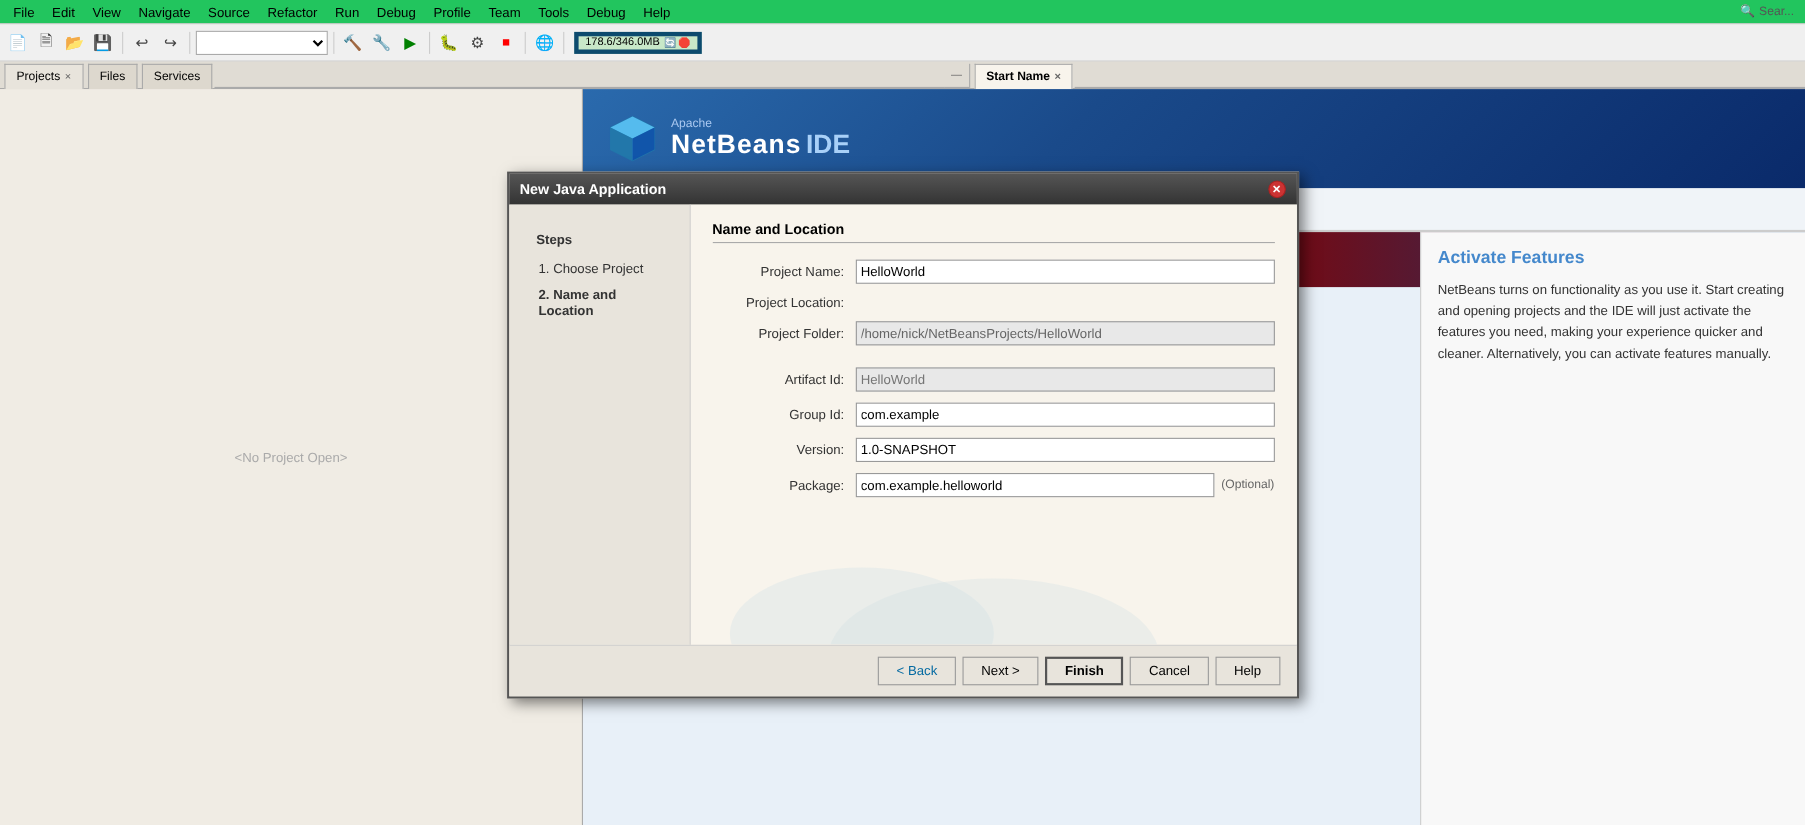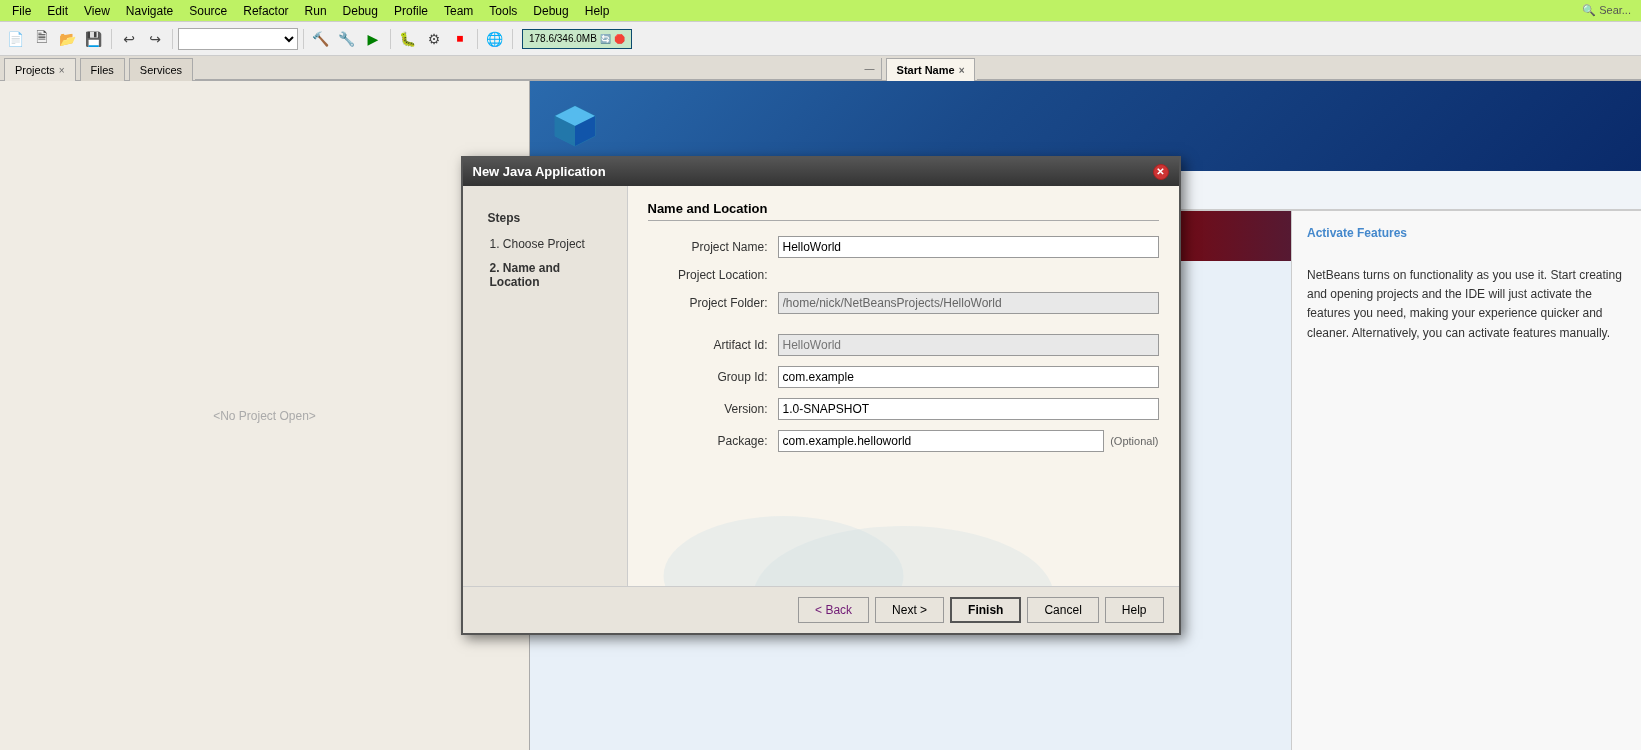--- a/index.html
+++ b/index.html
@@ -1,27 +1,27 @@
 <!DOCTYPE html>
 <html><head>
   <meta charset="utf-8">
   <style>
     * { box-sizing: border-box; margin: 0; padding: 0; }
     body { font-family: 'Segoe UI', Arial, sans-serif; font-size: 12px; background: #d4d0c8; overflow: hidden; width: 1641px; height: 750px; }
 
     
-    .menubar { background: #bef264; border-bottom: 1px solid #ccc; display: flex; align-items: center; height: 22px; padding: 0 4px; }
+    .menubar { background: #22c55e; border-bottom: 1px solid #ccc; display: flex; align-items: center; height: 22px; padding: 0 4px; }
     .menubar-item { padding: 2px 8px; cursor: pointer; font-size: 12px; color: #000; }
 
     
     .toolbar { background: #f0f0f0; border-bottom: 1px solid #ccc; display: flex; align-items: center; height: 34px; padding: 0 4px; gap: 2px; }
     .toolbar-btn { width: 24px; height: 24px; background: none; border: 1px solid transparent; cursor: pointer; display: flex; align-items: center; justify-content: center; font-size: 14px; color: #444; }
     .toolbar-separator { width: 1px; height: 20px; background: #ccc; margin: 0 3px; }
     .toolbar-dropdown { height: 22px; width: 120px; border: 1px solid #aaa; font-size: 11px; background: #fff; }
-    .memory-indicator { background: #c8e8c8; border: 1px solid #0c4a6e; height: 20px; padding: 0 6px; font-size: 10px; display: flex; align-items: center; cursor: pointer; margin-left: 4px; text-align: center; }
+    .memory-indicator { background: #c8e8c8; border: 4px solid #0c4a6e; height: 20px; padding: 0 6px; font-size: 10px; display: flex; align-items: center; cursor: pointer; margin-left: 4px; text-align: center; }
     .panel-tab { padding: 2px 12px; font-size: 11px; cursor: pointer; border: 1px solid #aaa; border-bottom: none; background: #ddd8ce; margin-right: 2px; display: flex; align-items: center; gap: 4px; }
     .panel-tab.active { background: #f0ece4; font-weight: bold; }
     .panel-tab-close { font-size: 10px; color: #666; cursor: pointer; }
 
     
     .main-layout { display: flex; height: calc(750px - 22px - 34px - 25px); }
 
     
     .left-panel { width: 530px; background: #f0ece4; border-right: 1px solid #aaa; display: flex; flex-direction: column; }
     .left-panel-content { flex: 1; display: flex; align-items: center; justify-content: center; color: #aaa; font-size: 12px; }
@@ -45,21 +45,21 @@
     .nb-nav-tab { padding: 10px 30px; font-size: 13px; cursor: pointer; border-right: 1px solid #ccc; color: #555; }
     .nb-nav-tab.active { background: #fff; font-weight: bold; color: #000; border-top: 2px solid #3366aa; }
 
     
     .nb-content { flex: 1; position: relative; overflow: hidden; }
     .nb-my-netbeans { background: linear-gradient(to right, #cc0000 0%, #880000 50%, #004488 100%); height: 50px; display: flex; align-items: center; padding: 0 20px; }
     .nb-my-netbeans-title { color: #fff; font-size: 22px; font-weight: bold; font-style: italic; }
 
     
     .activate-features { position: absolute; right: 0; top: 0; width: 350px; background: #f8f8f8; border-left: 1px solid #ccc; height: 100%; padding: 15px; overflow-y: auto; }
-    .activate-title { color: #4488cc; font-size: 12px; font-weight: bold; margin-bottom: 26px; }
+    .activate-title { color: #4488cc; font-size: 16px; font-weight: bold; margin-bottom: 10px; }
     .activate-text { color: #333; font-size: 12px; line-height: 1.6; }
 
     
     .dialog-overlay { position: fixed; top: 0; left: 0; width: 100%; height: 100%; display: flex; align-items: center; justify-content: center; z-index: 1000; margin-top: 20px; }
     .dialog { background: #f0ece4; border: 2px solid #555; width: 720px; box-shadow: 4px 4px 12px rgba(0,0,0,0.5); }
     .dialog-titlebar { background: linear-gradient(to bottom, #555 0%, #333 100%); color: #fff; padding: 6px 10px; display: flex; justify-content: space-between; align-items: center; font-size: 13px; font-weight: bold; }
     .dialog-close-btn { width: 16px; height: 16px; background: #cc3333; border: 1px solid #aa2222; border-radius: 50%; cursor: pointer; display: flex; align-items: center; justify-content: center; color: white; font-size: 10px; }
     .dialog-body { display: flex; min-height: 400px; }
     .dialog-steps { width: 165px; background: #e8e4dc; border-right: 1px solid #ccc; padding: 25px; }
     .dialog-steps-title { font-weight: bold; font-size: 12px; margin-bottom: 10px; color: #333; }
@@ -165,20 +165,29 @@
     <div class="start-page">
 
       <div class="nb-header">
 
         <svg class="nb-cube" viewBox="0 0 50 50">
           <polygon points="25,5 45,15 45,35 25,45 5,35 5,15" fill="#3399cc" stroke="#2277aa" stroke-width="1"></polygon>
           <polygon points="25,5 45,15 25,25 5,15" fill="#55bbee"></polygon>
           <polygon points="5,15 25,25 25,45 5,35" fill="#2277aa"></polygon>
           <polygon points="45,15 25,25 25,45 45,35" fill="#1155aa"></polygon>
         </svg>
+        <div class="nb-logo-area" style="margin-left:10px;">
+          <div>
+            <div class="nb-apache">Apache</div>
+            <div style="display:flex; align-items:baseline; gap:4px;">
+              <span class="nb-brand">NetBeans</span>
+              <span class="nb-ide">IDE</span>
+            </div>
+          </div>
+        </div>
       </div>
 
       <div class="nb-nav">
         <div class="nb-nav-tab">Learn &amp; Discover</div>
         <div class="nb-nav-tab active">My NetBeans</div>
         <div class="nb-nav-tab">What's New</div>
         <div class="nb-nav-tab">Show On Start...</div>
       </div>
 
       <div class="nb-content">
@@ -261,20 +270,20 @@
         <div style="position:absolute; bottom:0; left:0; right:0; height:90px; overflow:hidden; pointer-events:none; opacity:0.3;">
           <svg viewBox="0 0 400 90" width="100%" height="90">
             <ellipse cx="80" cy="80" rx="120" ry="60" fill="#88bbdd" opacity="0.4"></ellipse>
             <ellipse cx="200" cy="100" rx="150" ry="70" fill="#66aacc" opacity="0.3"></ellipse>
           </svg>
         </div>
       </div>
     </div>
 
     <div class="dialog-footer">
-      <button class="dialog-btn" disabled="" style="color:#701a75;">&lt; Back</button>
+      <button class="dialog-btn" disabled="" style="color:#0369a1;">&lt; Back</button>
       <button class="dialog-btn">Next &gt;</button>
       <button class="dialog-btn primary">Finish</button>
       <button class="dialog-btn">Cancel</button>
       <button class="dialog-btn">Help</button>
     </div>
   </div>
 </div>
 
 </body></html>

